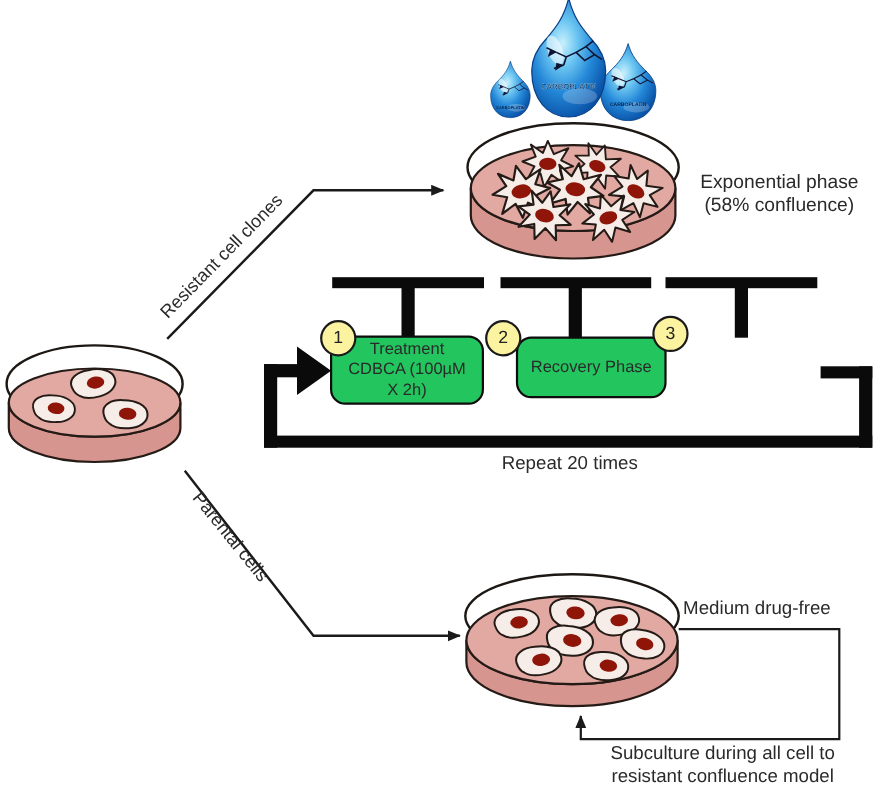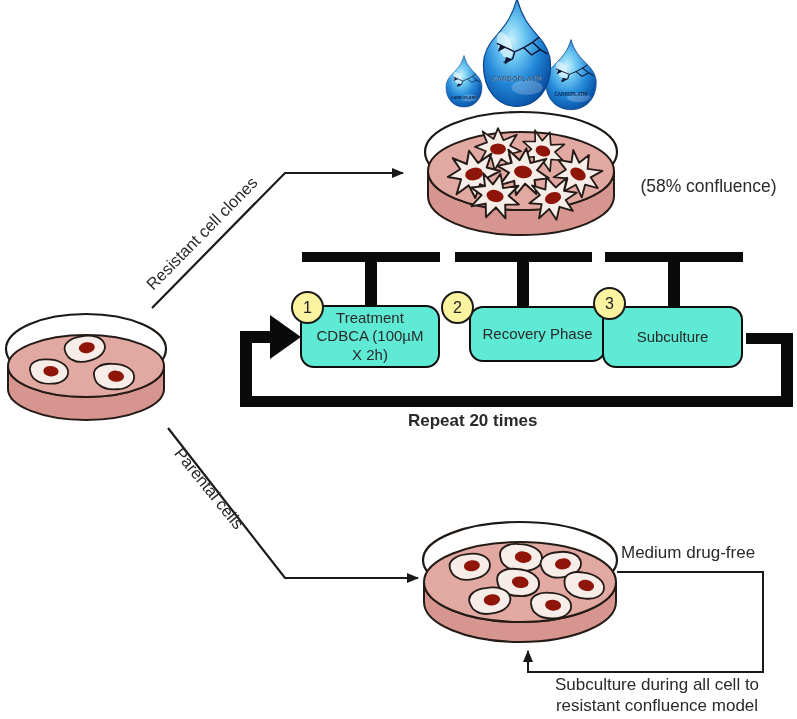--- a/index.html
+++ b/index.html
@@ -4,27 +4,27 @@
 <style>
   html,body{margin:0;padding:0;background:#ffffff;}
   *{box-sizing:border-box;}
   .canvas{
     position:relative;width:797px;height:719px;background:#ffffff;
     font-family:"Liberation Sans",sans-serif;color:#1c1c1c;overflow:hidden;
   }
   .layer{position:absolute;left:0;top:0;}
   .lbl{position:absolute;color:#2a2a2a;}
   .lbl-exponential{left:620px;top:155px;width:177px;text-align:center;font-size:17.5px;line-height:1.2;}
-  .lbl-repeat{left:408px;top:411px;width:220px;text-align:left;font-size:17px;font-weight:bold;}
+  .lbl-repeat{left:408px;top:411px;width:220px;text-align:center;font-size:17px;}
   .lbl-medium{left:621px;top:543px;width:176px;font-size:17px;}
   .lbl-subnote{left:512px;top:675px;width:290px;text-align:center;font-size:17px;line-height:1.22;}
   .lbl-resistant{left:110px;top:224px;width:184px;text-align:center;font-size:16.5px;transform:rotate(-45.5deg);}
   .lbl-parental{left:147px;top:479px;width:124px;text-align:center;font-size:16.5px;transform:rotate(51deg);}
   .step-box{
-    position:absolute;background:#5eead4;border:2.5px solid #0d0d0d;border-radius:14px;
+    position:absolute;background:#22c55e;border:2.5px solid #0d0d0d;border-radius:14px;
     display:flex;align-items:center;justify-content:center;text-align:center;
     font-size:15px;line-height:1.22;color:#2a2a2a;padding:2px;
   }
   .step-box span{display:block;}
   .box-1{left:300px;top:305px;width:140px;height:63px;}
   .box-2{left:469px;top:306px;width:137px;height:56px;}
   .box-3{left:602px;top:306px;width:141px;height:62px;}
   .step-badge{
     position:absolute;width:33px;height:33px;border-radius:50%;
     background:#fbf3a0;border:2px solid #1a1a1a;
@@ -149,21 +149,21 @@
       </g>
     </g>
 
     <polyline points="617,572 763,572 763,672 528,672 528,651" fill="none" stroke="#1a1a1a" stroke-width="2" marker-end="url(#arr)"></polyline>
   </svg>
 
   <div class="lbl lbl-resistant">Resistant cell clones</div>
   <div class="lbl lbl-parental">Parental cells</div>
 
   <div class="lbl lbl-exponential">
-    <br>
+    <span>Exponential phase</span><br>
     <span>(58% confluence)</span>
   </div>
 
   <div class="lbl lbl-repeat">Repeat 20 times</div>
 
   <div class="lbl lbl-medium">Medium drug-free</div>
 
   <div class="lbl lbl-subnote">
     <span>Subculture during all cell to</span><br>
     <span>resistant confluence model</span>
@@ -172,21 +172,18 @@
   <div class="step-box box-1">
     <div>
       <span>Treatment</span>
       <span>CDBCA (100µM</span>
       <span>X 2h)</span>
     </div>
   </div>
   <div class="step-box box-2">
     <span>Recovery Phase</span>
   </div>
-  <div class="step-box box-3">
-    <span>Subculture</span>
-  </div>
 
   <div class="step-badge badge-1">1</div>
   <div class="step-badge badge-2">2</div>
   <div class="step-badge badge-3">3</div>
 
 </div>
 
 </body></html>

